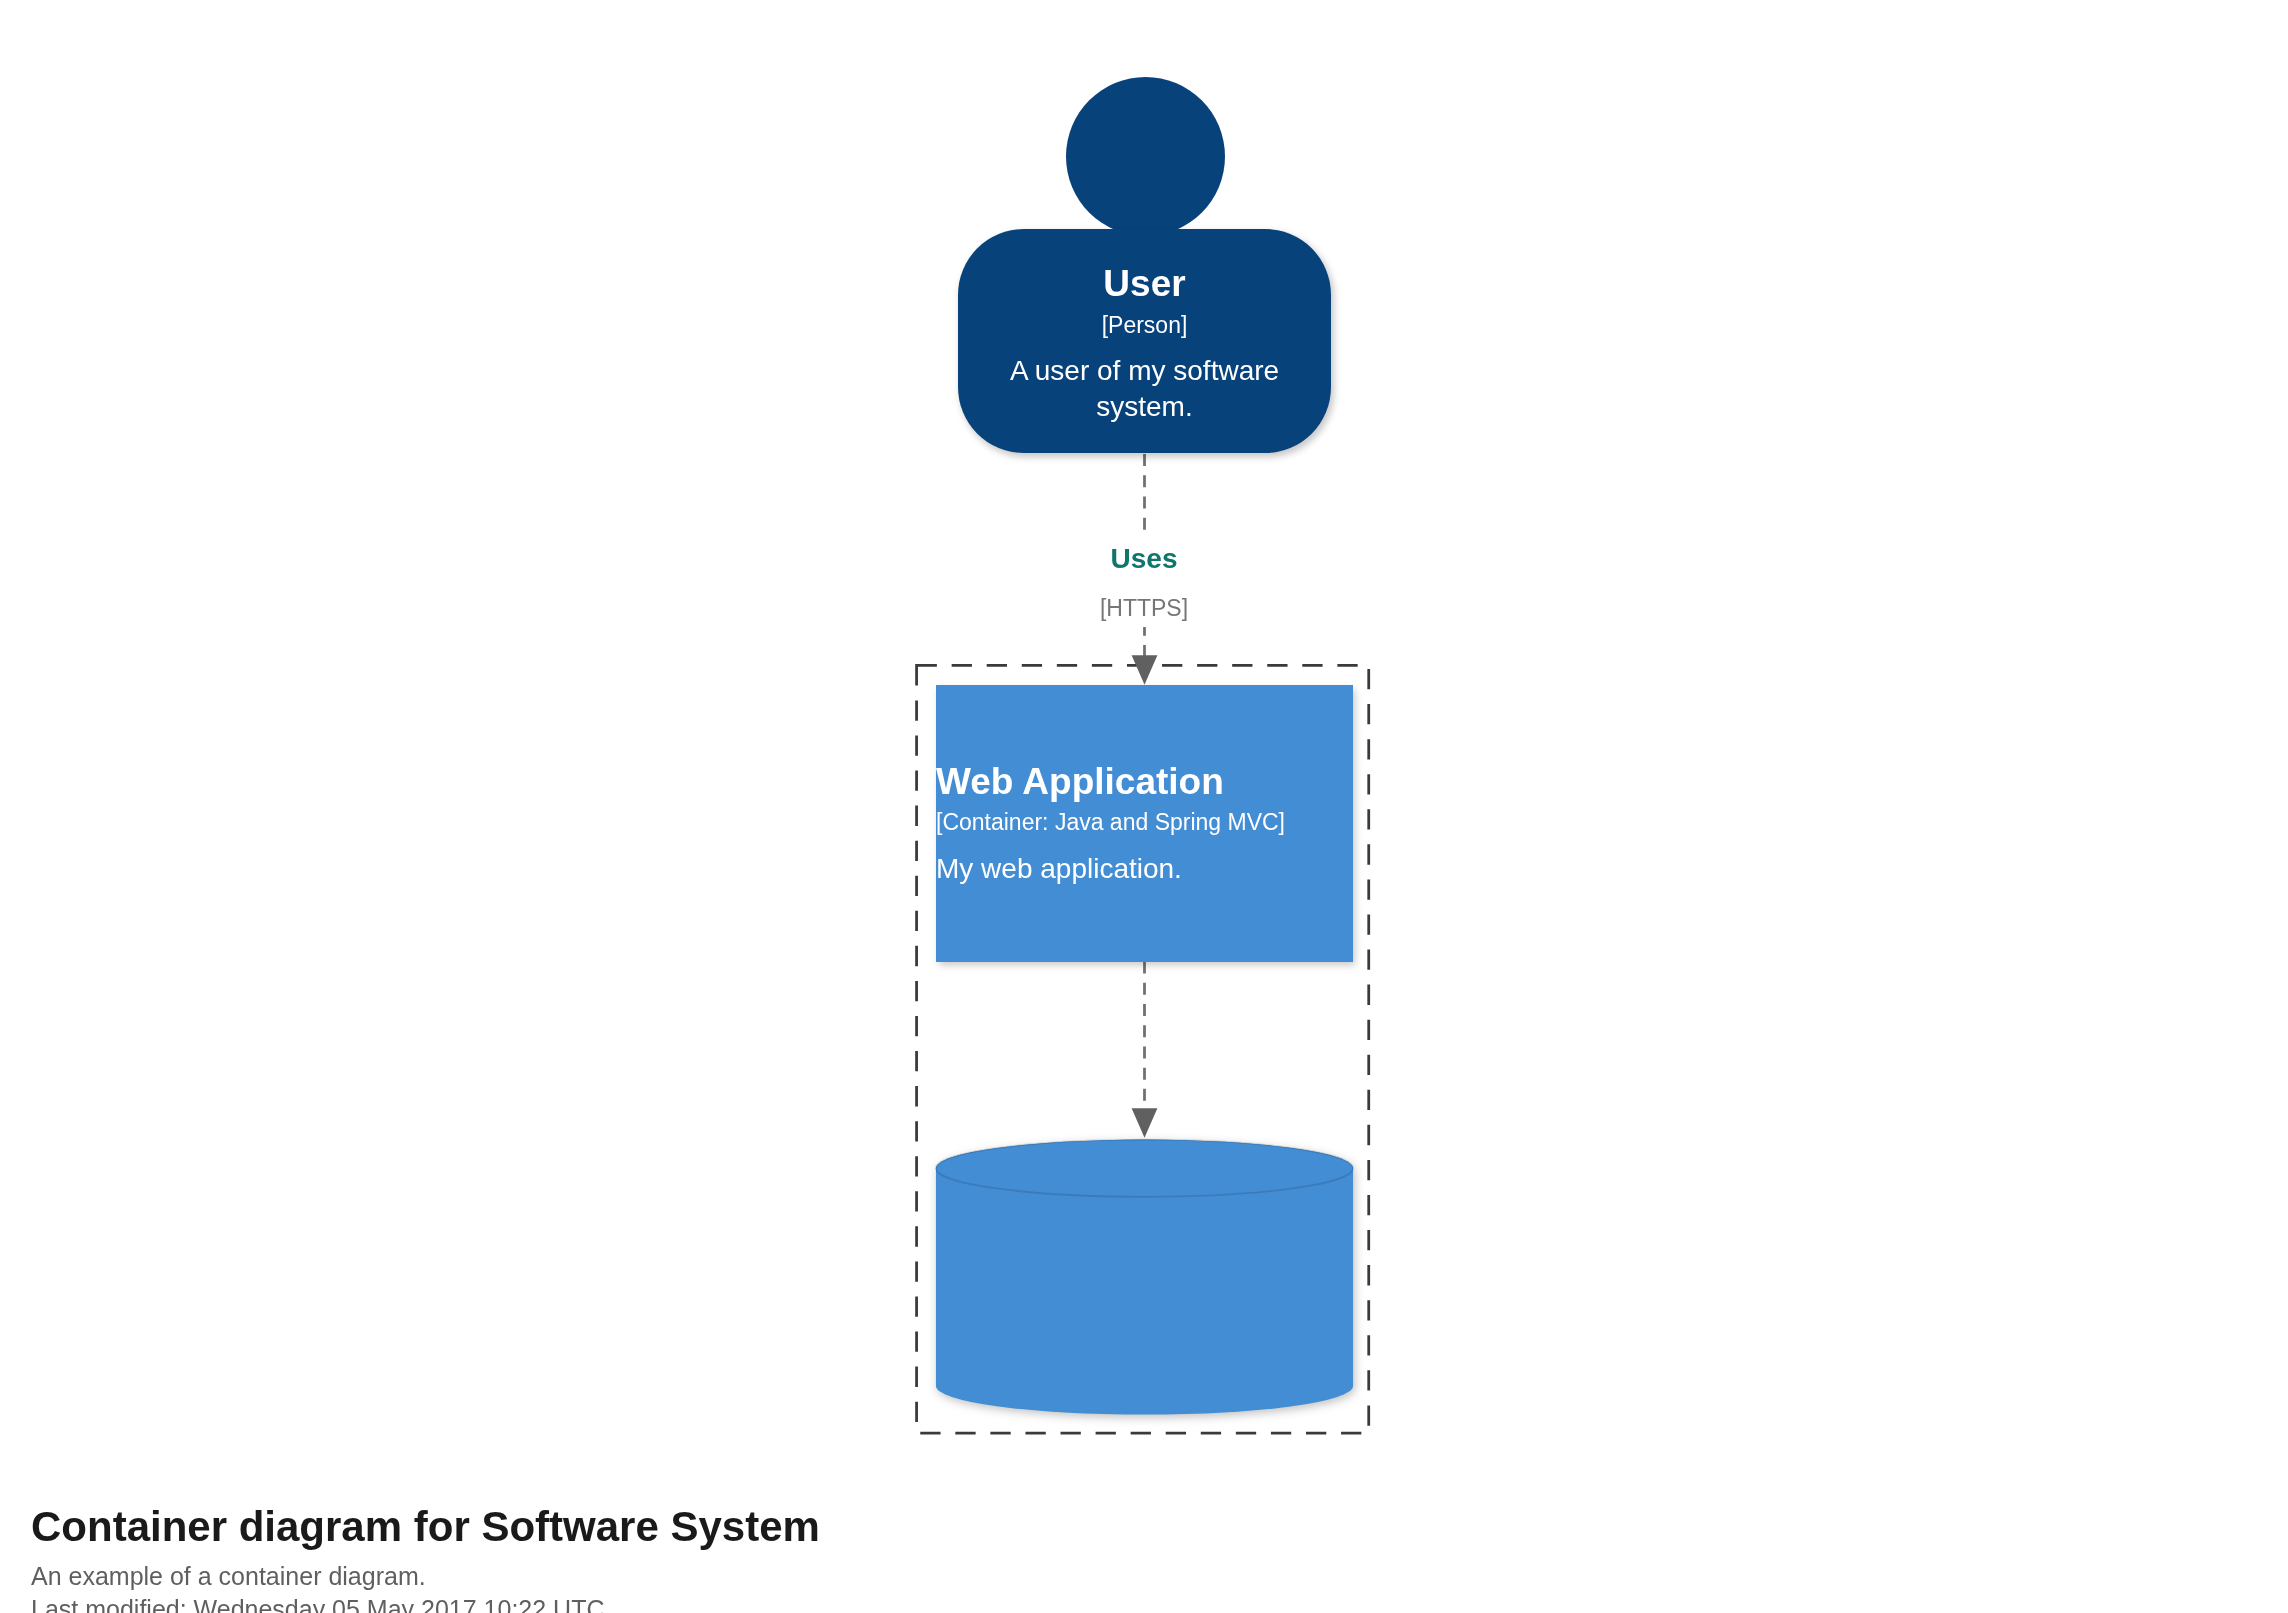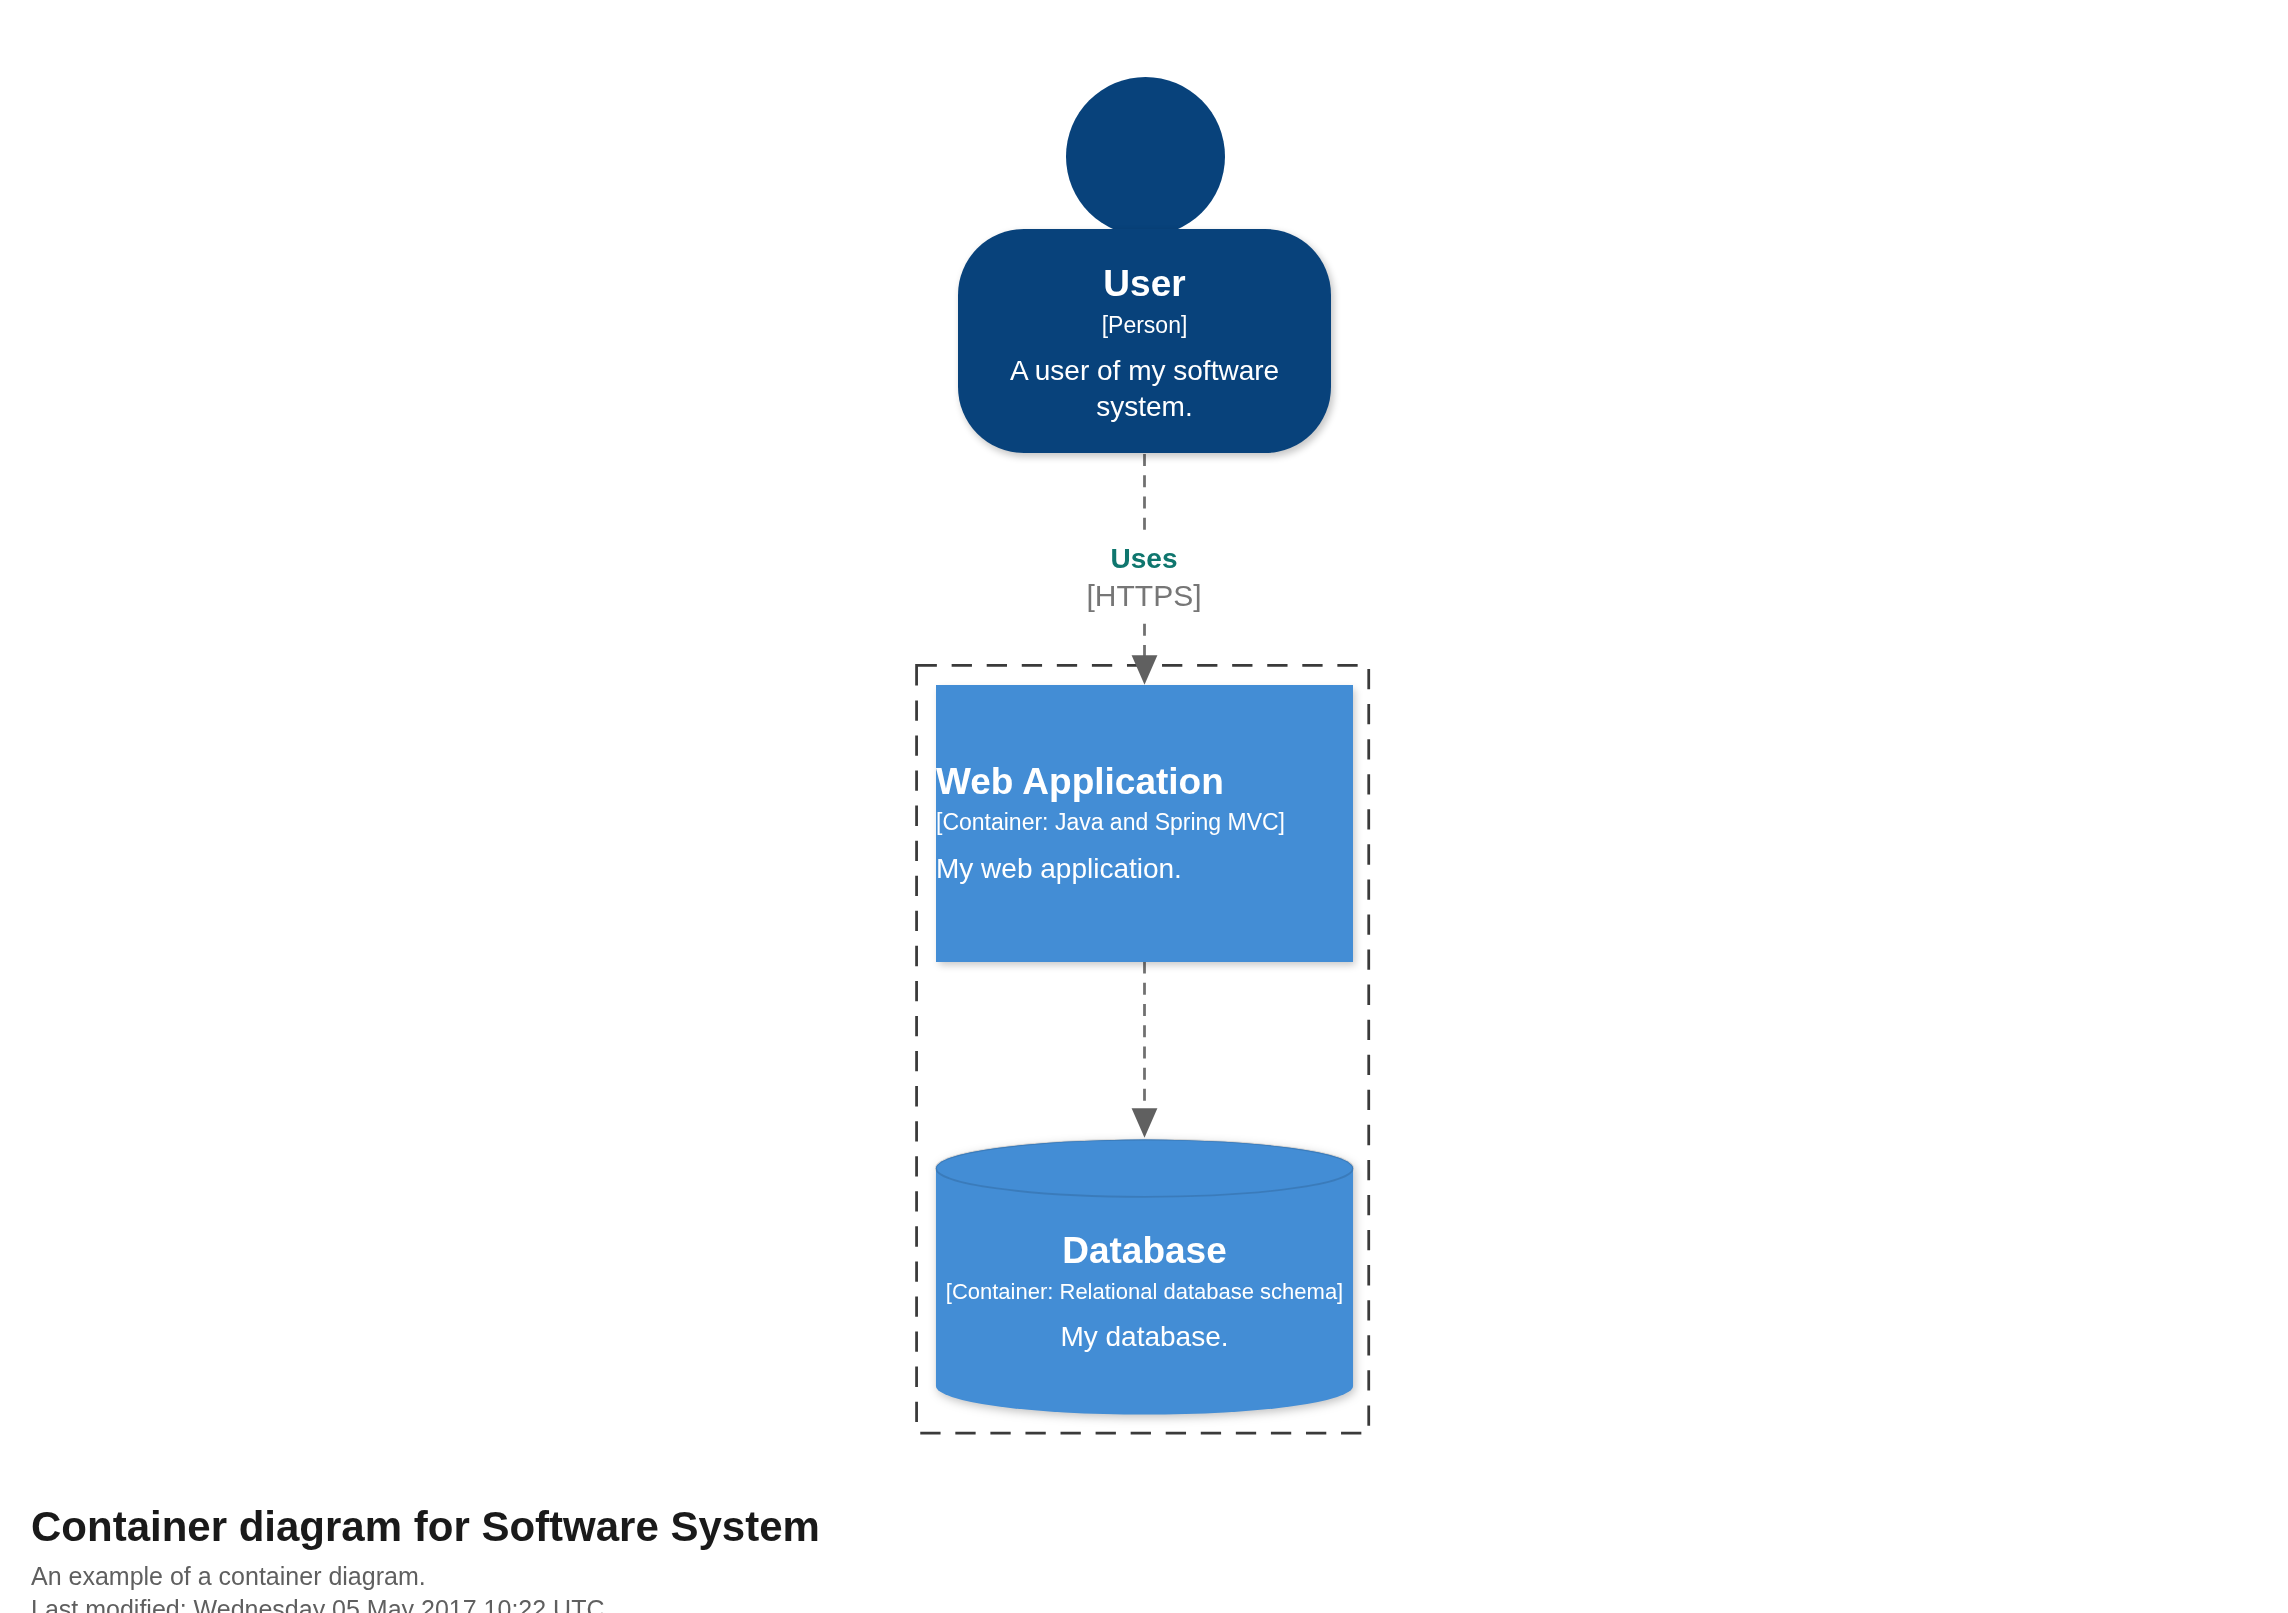--- a/index.html
+++ b/index.html
@@ -72,21 +72,21 @@
   .person-body .node-desc{max-width:318px;}
 
   .rel-label{
     left:1144px;transform:translateX(-50%);
     background:#ffffff;padding:5.5px 11px;
     text-align:center;color:var(--relationship-color);
   }
   .rel-label-uses{top:535px;}
   .rel-label-rw{top:1002px;width:231px;}
   .rel-name{font-size:28px;font-weight:bold;color:#0f766e;line-height:1.25;}
-  .rel-tech{font-size:30px;color:#767676;margin-top:3px;}
+  .rel-tech{font-size:23px;color:#767676;margin-top:19px;}
 
   .footer{
     position:absolute;left:31px;top:1491px;z-index:2;
   }
   .diagram-title{
     font-size:42px;font-weight:bold;color:var(--title-color);line-height:1.15;margin-top:12px;
   }
   .diagram-subtitle,.diagram-modified{
     font-size:25px;color:var(--subtitle-color);line-height:1.32;
   }
@@ -123,25 +123,20 @@
     <div class="rel-tech">[HTTPS]</div>
   </div>
 
   <div class="node webapp-box">
     <div class="node-name">Web Application</div>
     <div class="node-meta">[Container: Java and Spring MVC]</div>
     <div class="node-desc">My web application.</div>
   </div>
 
 
-  <div class="node-label-overlay db-label">
-    <div class="node-name">Database</div>
-    <div class="node-meta">[Container: Relational database schema]</div>
-    <div class="node-desc">My database.</div>
-  </div>
 
   <div class="footer">
     <div class="diagram-title">Container diagram for Software System</div>
     <div class="diagram-subtitle">An example of a container diagram.</div>
     <div class="diagram-modified">Last modified: Wednesday 05 May 2017 10:22 UTC</div>
   </div>
 
 </div>
 
 

